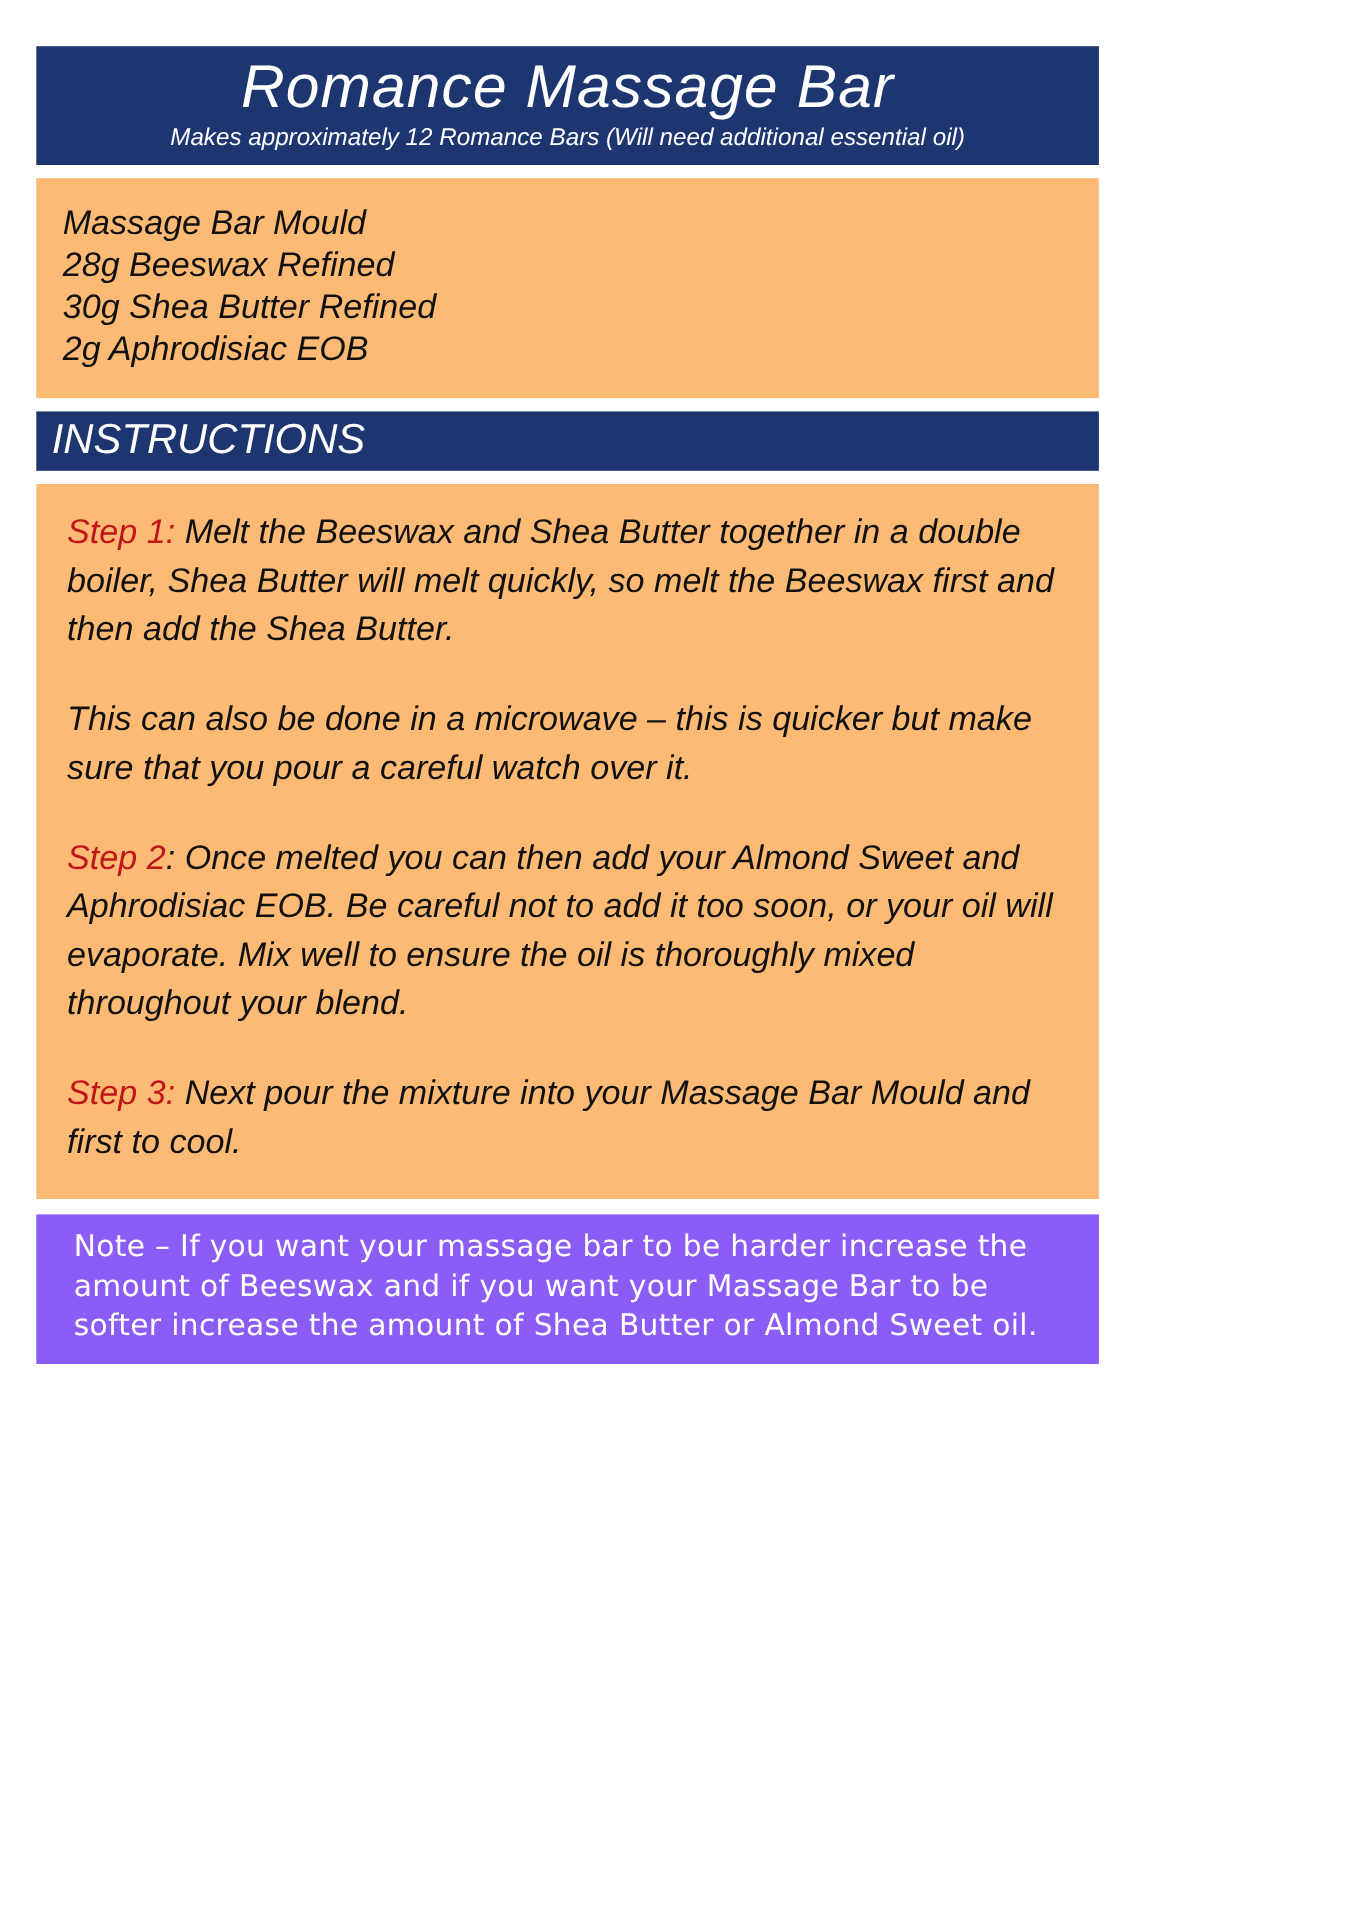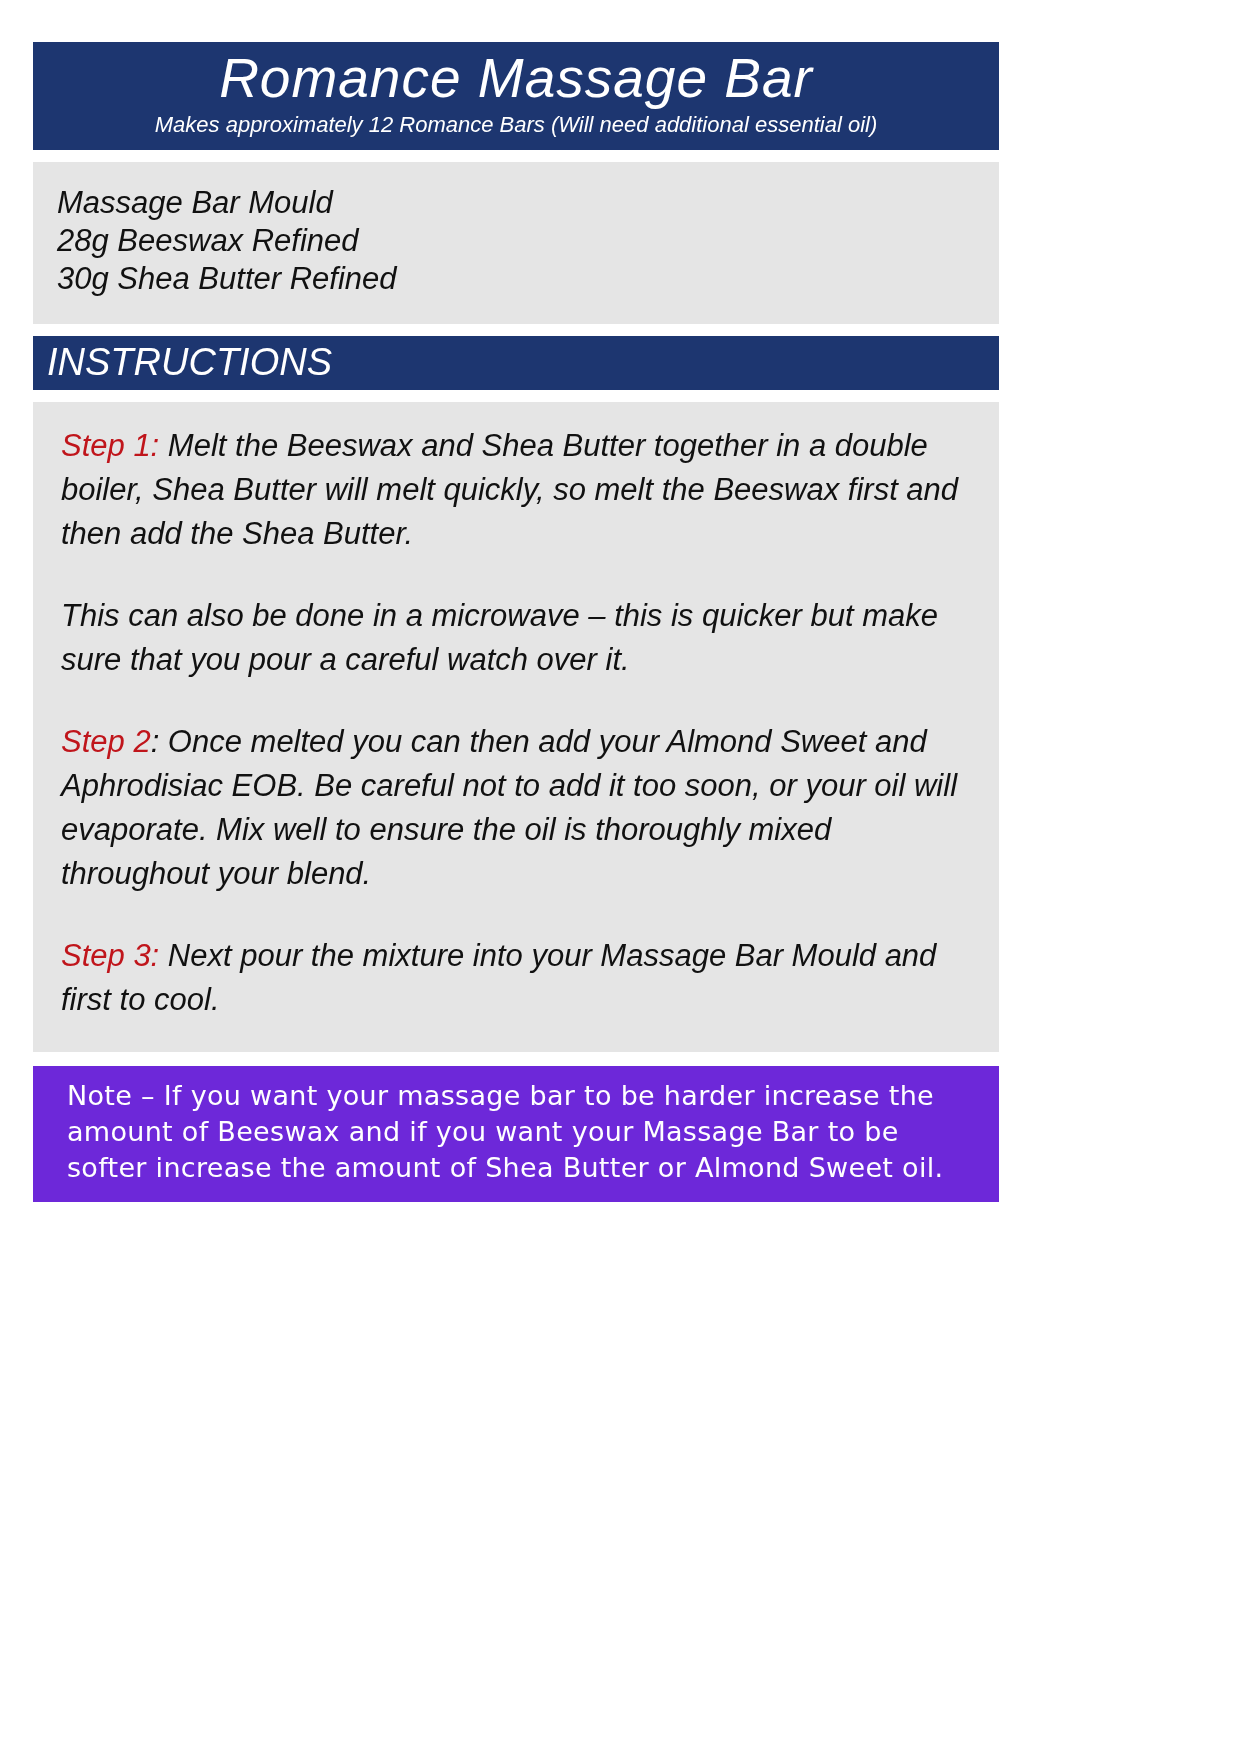--- a/index.html
+++ b/index.html
@@ -63,21 +63,21 @@
   }
   .section-bar .small {
     font-size: 32px;
     line-height: 44px;
     vertical-align: middle;
     margin-left: 12px;
   }
 
   
   .panel {
-    background: #e5e5e5;
+    background: #fdba74;
     margin-top: 12px;
     box-sizing: border-box;
   }
   .panel-ingredients {
     padding: 22px 24px 26px 24px;
   }
   .ingredient-line {
     font-size: 31px;
     line-height: 38px;
     font-style: italic;
@@ -97,21 +97,21 @@
   .step-block + .step-block {
     margin-top: 38px;
   }
   .step-label {
     color: #c0151b;
     font-style: italic;
   }
 
   
   .note-banner {
-    background: #6d28d9;
+    background: #8b5cf6;
     color: #ffffff;
     margin-top: 14px;
     padding: 12px 22px 16px 34px;
     box-sizing: border-box;
     font-size: 27px;
     line-height: 36px;
     font-family: "DejaVu Sans", sans-serif;
     letter-spacing: 0.3px;
   }
 </style>
@@ -123,20 +123,21 @@
   <div class="title-banner">
     <div class="title-main">Romance Massage Bar</div>
     <div class="title-sub">Makes approximately 12 Romance Bars (Will need additional essential oil)</div>
   </div>
 
 
   <div class="panel panel-ingredients">
     <div class="ingredient-line">Massage Bar Mould</div>
     <div class="ingredient-line">28g Beeswax Refined</div>
     <div class="ingredient-line">30g Shea Butter Refined</div>
+    <div class="ingredient-line">2g Aphrodisiac EOB</div>
   </div>
 
   <div class="section-bar">
     <span class="big">INSTRUCTIONS</span>
   </div>
 
   <div class="panel panel-instructions">
 
     <div class="step-block">
       <span class="step-label">Step 1:</span><span> Melt the Beeswax and Shea Butter together in a double boiler, Shea Butter will melt quickly, so melt the Beeswax first and then add the Shea Butter.</span>

